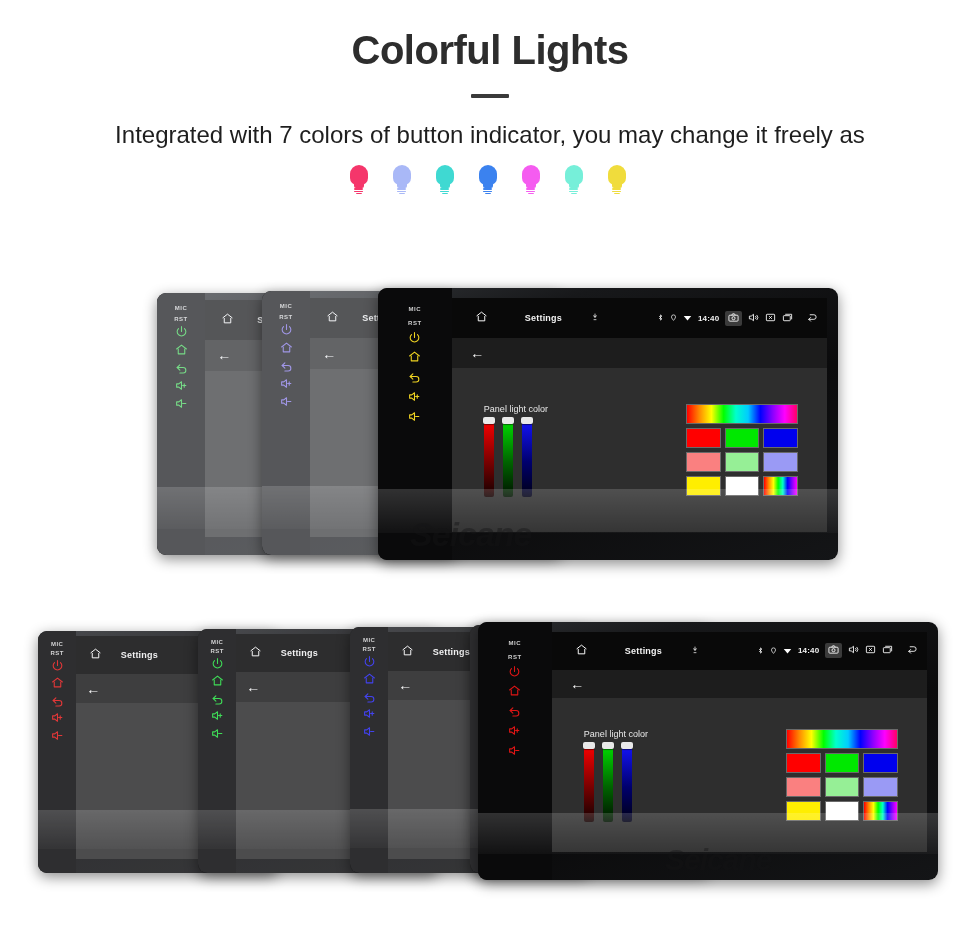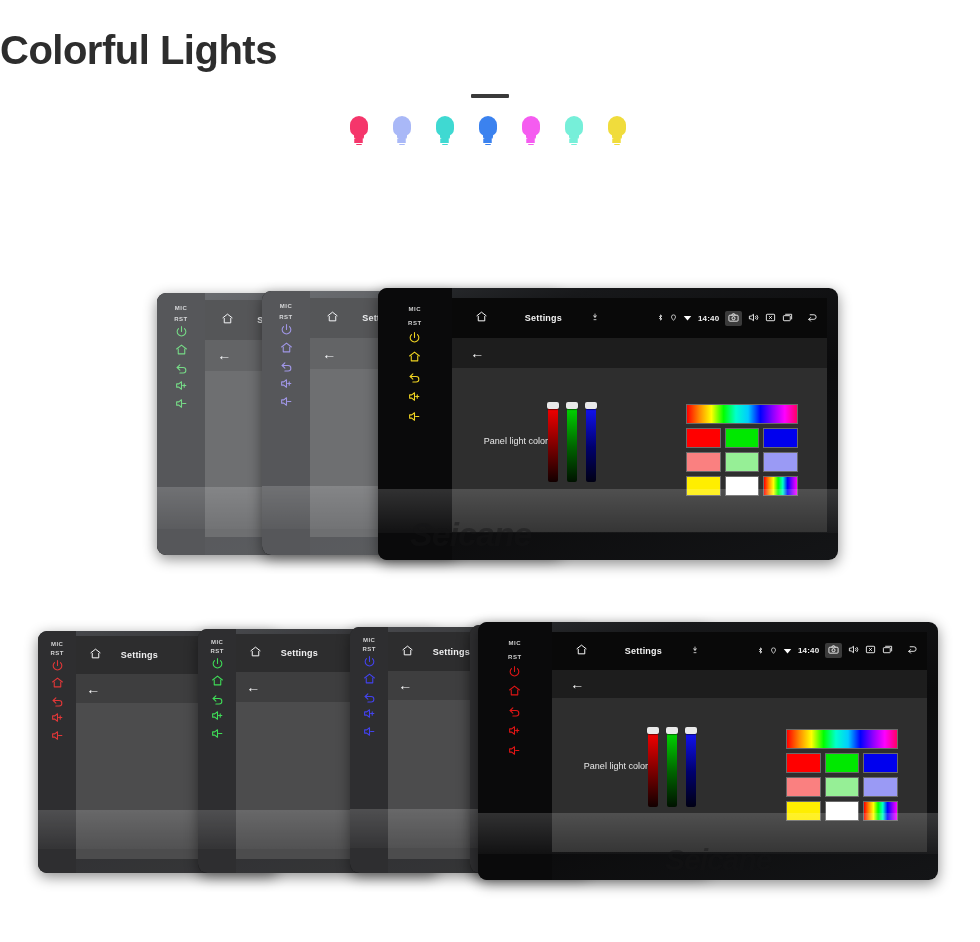--- a/index.html
+++ b/index.html
@@ -6,21 +6,21 @@
   body{
     width:980px;height:942px;background:#ffffff;
     font-family:"Liberation Sans", sans-serif;
     overflow:hidden;position:relative;
   }
   .page{position:relative;width:980px;height:942px;}
 
   
   .hero{position:absolute;left:0;top:0;width:980px;}
   .hero-title{
-    text-align:left;font-size:40px;font-weight:bold;color:#2d2d2d;
+    text-align:center;font-size:40px;font-weight:bold;color:#2d2d2d;
     letter-spacing:-0.5px;margin-top:28px;line-height:1.1;
   }
   .hero-rule{
     width:38px;height:4px;background:#3a3a3a;margin:22px auto 18px auto;border-radius:1px;
   }
   .hero-sub{
     text-align:center;font-size:24px;color:#1e1e1e;line-height:1.55;
     padding:0 28px;font-weight:400;
   }
   .hero-sub div{white-space:nowrap;}
@@ -78,21 +78,21 @@
   .sb-ico{font-size:10px;}
   .sb-cam{background:#3b3b3b;border-radius:2px;padding:1px 3px;}
   .subbar{
     height:13%;min-height:13px;background:#1d1d1d;display:flex;align-items:center;
     padding-left:5%;box-sizing:border-box;color:#fff;
   }
   .subbar .back-arrow{font-size:14px;line-height:1;}
   .content{flex:1;background:#2e2e2e;display:flex;align-items:center;position:relative;}
 
   .panel-wrap{display:flex;align-items:flex-start;width:100%;padding:0 5%;box-sizing:border-box;}
-  .sliders-col{display:flex;flex-direction:row;align-items:center;margin-left:4%;}
+  .sliders-col{display:flex;flex-direction:column;align-items:flex-start;margin-left:4%;}
   .slider-label{color:#e8e8e8;font-size:9px;margin-bottom:5px;white-space:nowrap;}
   .sliders{display:flex;gap:9px;}
   .slider{width:10px;height:78px;border-radius:2px;position:relative;}
   .slider.r{background:linear-gradient(#ff0000,#7a0000 55%,#120000);}
   .slider.g{background:linear-gradient(#00e000,#006400 55%,#001200);}
   .slider.b{background:linear-gradient(#1414ff,#00006e 55%,#000014);}
   .thumb{position:absolute;left:-1px;top:-2px;width:12px;height:7px;background:#e9e9e9;border-radius:2px;box-shadow:0 1px 1px rgba(0,0,0,.5);}
 
   .swatch-grid{margin-left:auto;margin-right:3%;}
   .sw-bar{
@@ -118,20 +118,21 @@
 </style>
 </head>
 <body>
 
 <div class="page">
 
   <div class="hero">
     <div class="hero-title">Colorful Lights</div>
     <div class="hero-rule"></div>
     <div class="hero-sub">
+      <div>Integrated with 7 colors of button indicator, you may change it freely as</div>
     </div>
     <div class="legend" id="legend">
         <div class="legend-item">
           <span class="bulb">
             <span class="glass" style="background:#f5366b"></span>
             <span class="neck" style="background:#f5366b"></span>
             <span class="t1" style="background:#f5366b"></span>
             <span class="t2" style="background:#f5366b"></span>
             <span class="t3" style="background:#f5366b"></span>
           </span>

